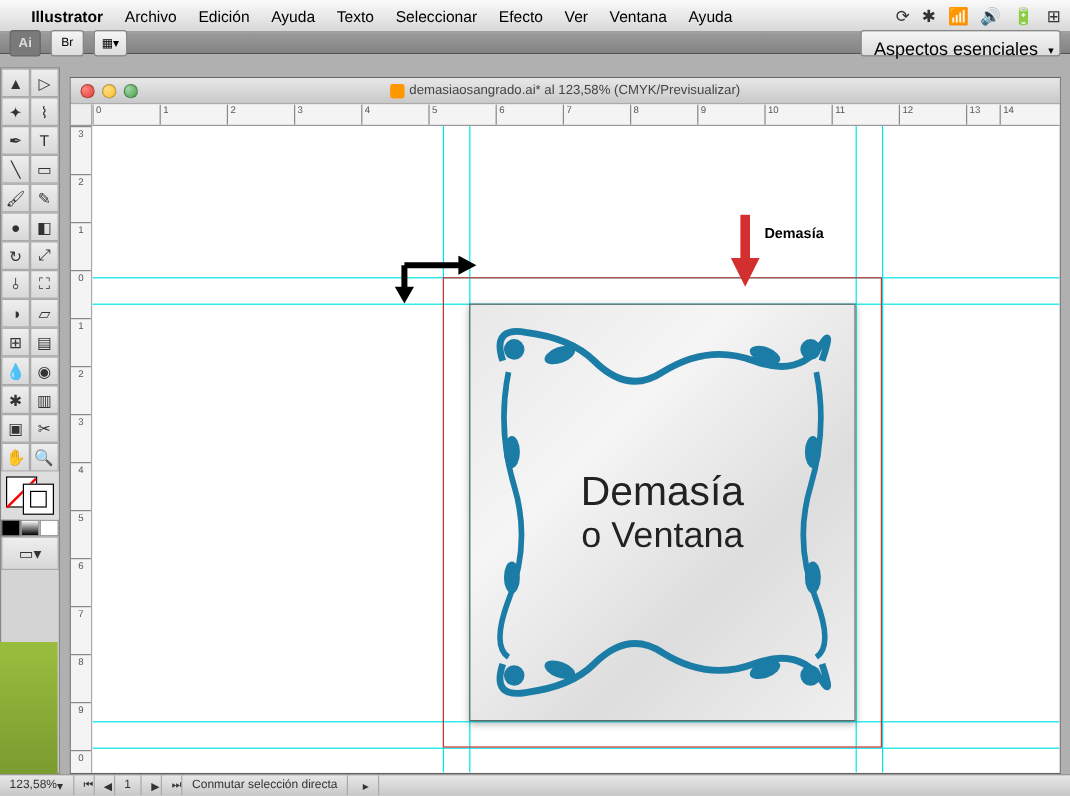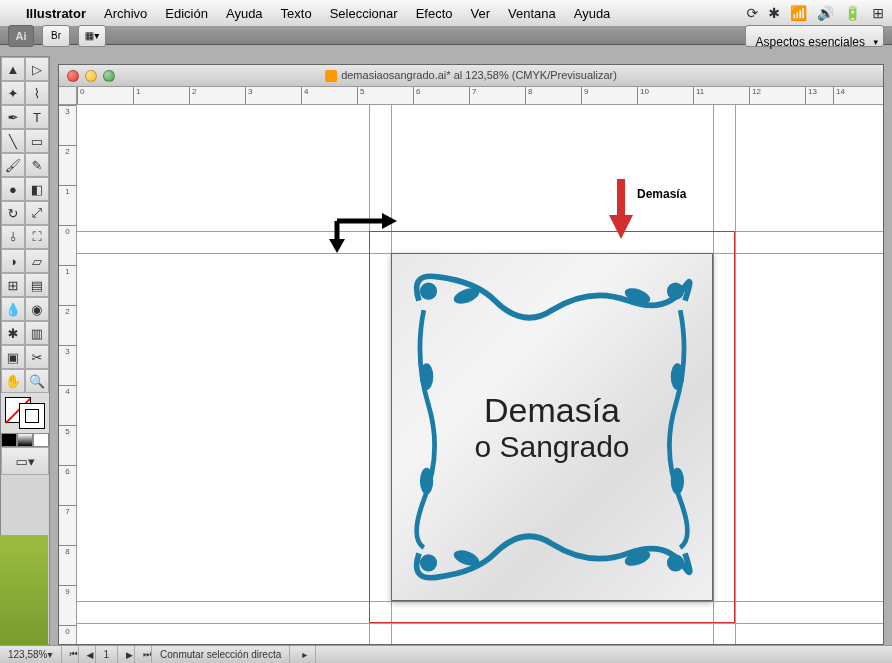--- a/index.html
+++ b/index.html
@@ -9,21 +9,21 @@
 .mac-menu { height: 22px; background: linear-gradient(#fafafa,#d8d8d8); border-bottom: 1px solid #9a9a9a; display: flex; align-items: center; padding: 13px 8px; font-size: 13px; gap: 18px; }
 .mac-menu .apple { font-size: 15px; }
 .mac-menu .app-name { font-weight: bold; }
 .mac-menu .item { cursor: default; }
 .mac-menu .right { margin-left: auto; display: flex; gap: 10px; font-size: 14px; color: #333; }
 
 
 .control-bar { height: 18px; background: linear-gradient(#9c9c9c,#838383); border-bottom: 1px solid #555; display: flex; align-items: center; padding: 0 8px; gap: 8px; }
 .ai-badge { width: 26px; height: 22px; background: #7a7a7a; color: #ddd; font-size: 11px; font-weight: bold; display: flex; align-items: center; justify-content: center; border-radius: 3px; border: 1px solid #666; }
 .cb-btn { height: 22px; min-width: 28px; background: linear-gradient(#f5f5f5,#ddd); border: 1px solid #888; border-radius: 3px; font-size: 10px; display: flex; align-items: center; justify-content: center; }
-.workspace-select { margin-left: auto; height: 22px; background: linear-gradient(#f5f5f5,#ddd); border: 1px solid #888; border-radius: 3px; padding: 12px 18px 0 10px; font-size: 12px; display: flex; align-items: center; position: relative; }
+.workspace-select { margin-left: auto; height: 22px; background: linear-gradient(#f5f5f5,#ddd); border: 1px solid #888; border-radius: 3px; padding: 12px 18px 0 10px; font-size: 15px; display: flex; align-items: center; position: relative; }
 .workspace-select:after { content: "▾"; position: absolute; right: 5px; font-size: 9px; }
 
 
 .main { position: absolute; top: 56px; left: 0; right: 0; bottom: 18px; display: flex; }
 
 
 .tools { width: 50px; background: #d4d4d4; border: 1px solid #888; position: relative; }
 .tool-grid { display: grid; grid-template-columns: 1fr 1fr; }
 .tool { height: 24px; border: 1px solid #aaa; background: linear-gradient(#eee,#d8d8d8); display: flex; align-items: center; justify-content: center; font-size: 13px; color: #333; }
 .tool.wide { grid-column: span 2; height: 28px; }
@@ -240,21 +240,21 @@
                 <ellipse cx="250" cy="311" rx="14" ry="7" transform="rotate(-20 250 311)"></ellipse>
                 <ellipse cx="28" cy="120" rx="7" ry="14"></ellipse>
                 <ellipse cx="292" cy="120" rx="7" ry="14"></ellipse>
                 <ellipse cx="28" cy="230" rx="7" ry="14"></ellipse>
                 <ellipse cx="292" cy="230" rx="7" ry="14"></ellipse>
               </g>
             </svg>
           </div>
           <div class="art-title">
             <div class="l1">Demasía</div>
-            <div class="l2">o Sangrado</div>
+            <div class="l2">o Ventana</div>
           </div>
         </div>
 
         <svg style="position:absolute;left:250px;top:108px" width="70" height="40">
           <line x1="10" y1="8" x2="60" y2="8" stroke="#000" stroke-width="5"></line>
           <polygon points="55,0 70,8 55,16" fill="#000"></polygon>
           <line x1="10" y1="8" x2="10" y2="30" stroke="#000" stroke-width="5"></line>
           <polygon points="2,26 10,40 18,26" fill="#000"></polygon>
         </svg>
 

